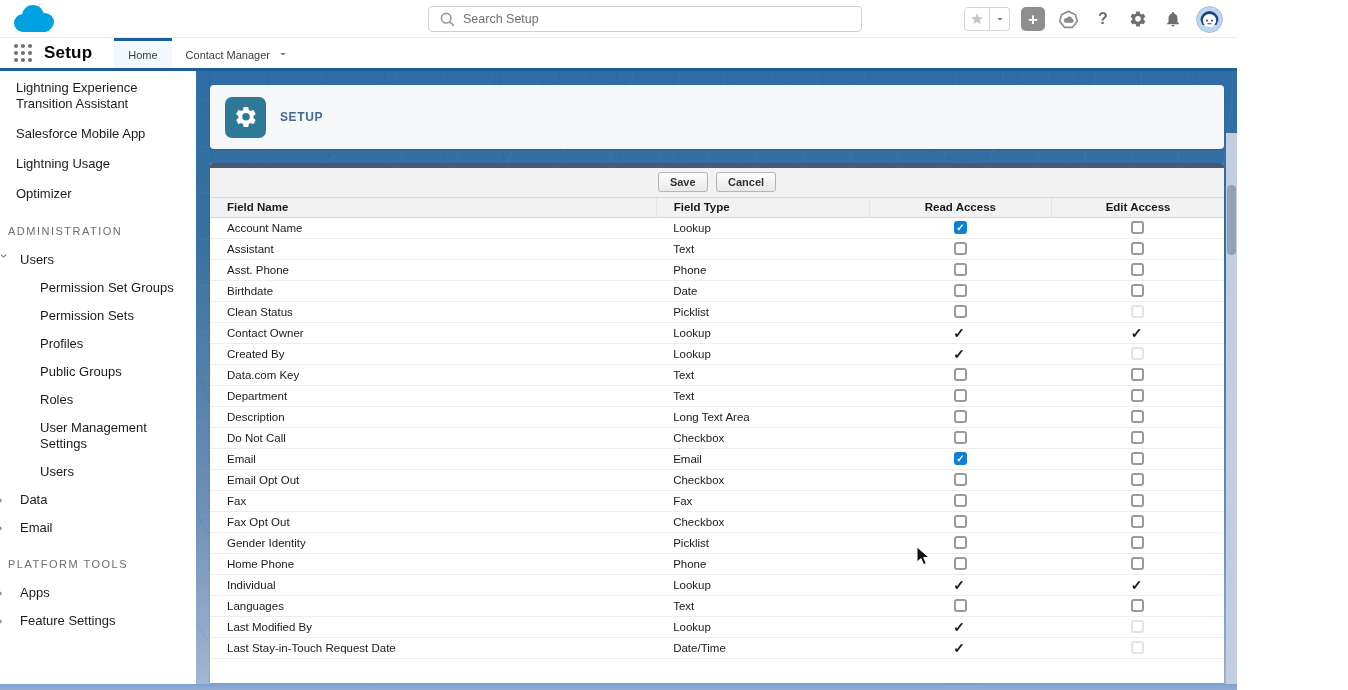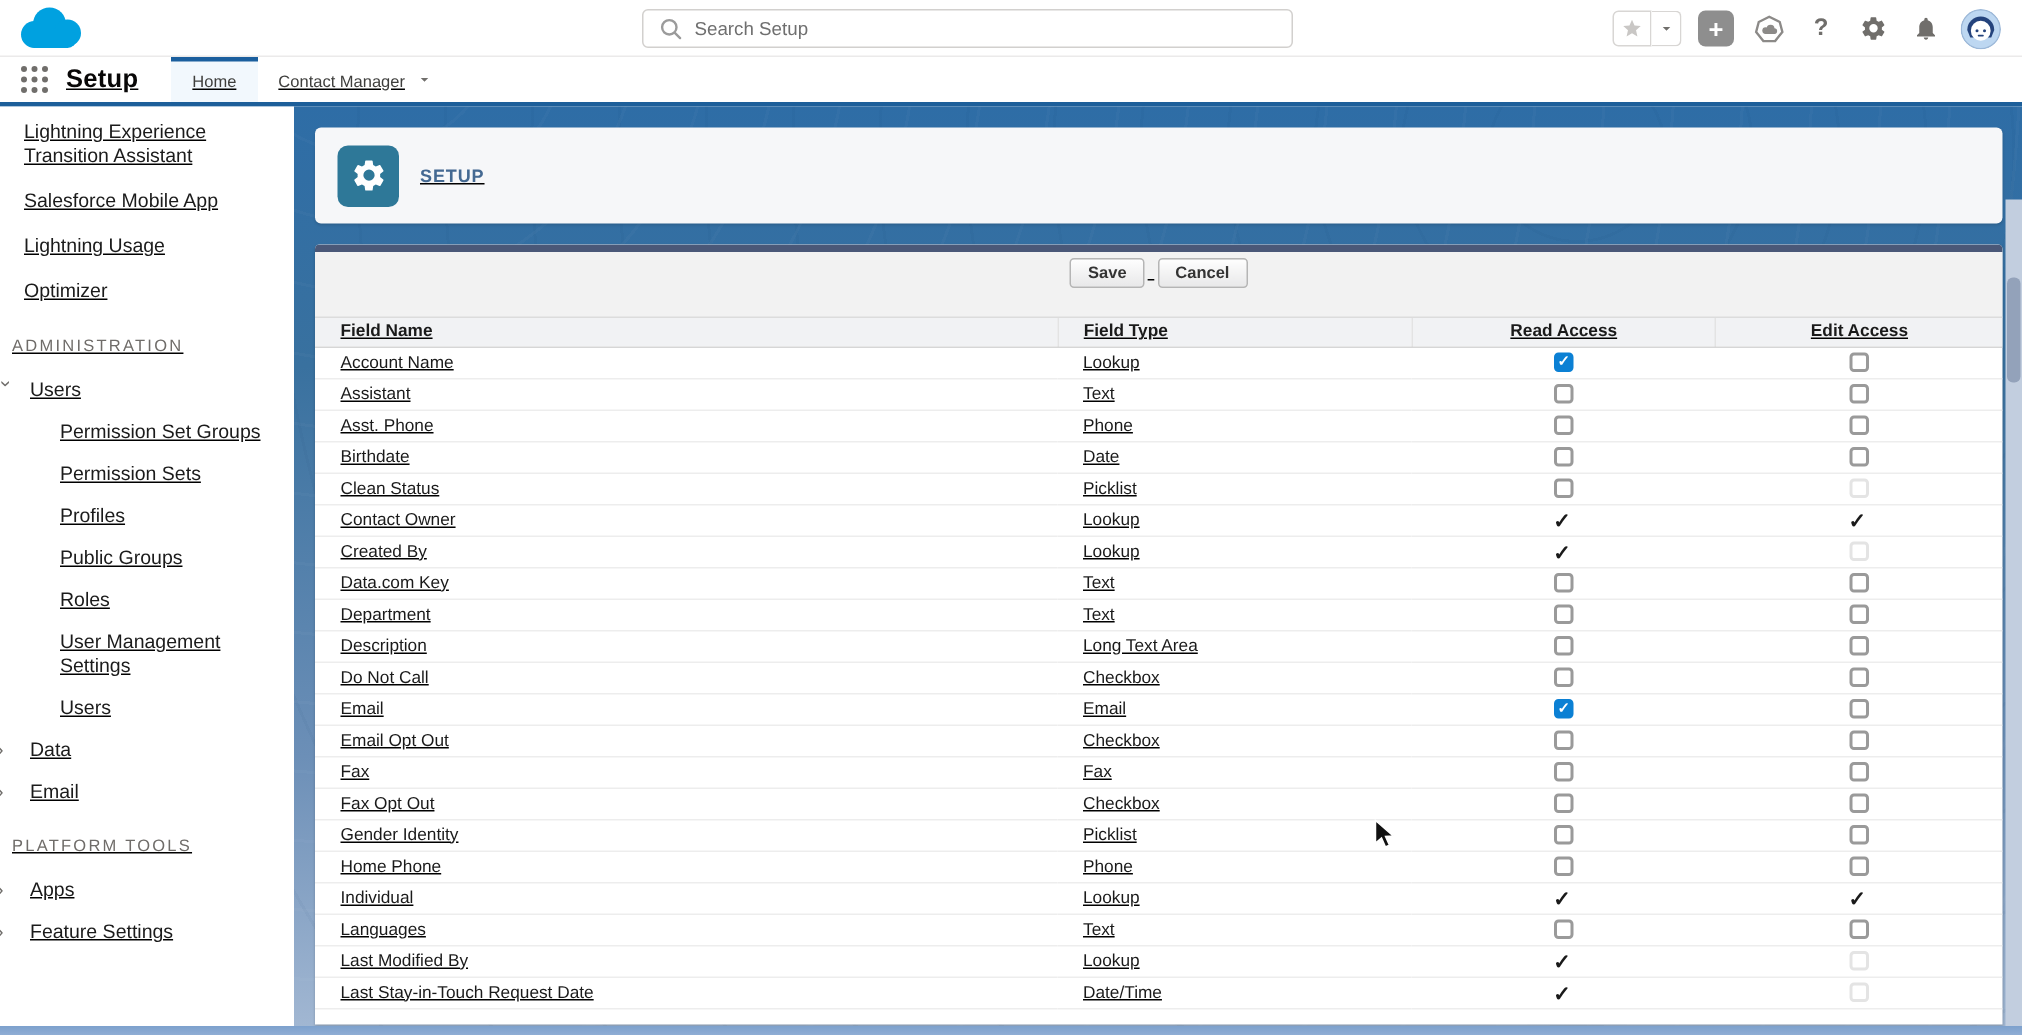--- a/index.html
+++ b/index.html
@@ -1,19 +1,19 @@
 <!DOCTYPE html>
 <html style="--sf_blue: #00a1e0; --brand_line: #1d5f9a; --nav_active_border: #1b5f9e; --bg_top: #2e6da6; --bg_bottom: #a3b8d3; --card_bar: #4a5878; --gear_tile: #2e7898; --entity_label: #446992; --check_blue: #0b80d4;"><head>
 <meta charset="utf-8">
 <style>
   * { box-sizing: border-box; margin: 0; padding: 0; }
   html,body { width:1348px; height:690px; overflow:hidden; }
   body { font-family:"Liberation Sans", sans-serif; background:#fff; position:relative; }
 
-  .page { position:relative; width:1348px; height:690px; overflow:hidden;text-decoration:underline; }
+  .page { position:relative; width:1237px; height:690px; overflow:hidden; }
 
   
   .topbar { position:relative; height:38px; background:#fff; border-bottom:1px solid #ebeaea; }
   .logo { position:absolute; left:8px; top:3px; }
   .searchbox { position:absolute; left:428px; top:6px; width:434px; height:26px; border:1px solid #d2d0ce;
     border-radius:4px; background:#fff; display:flex; align-items:center; padding-left:10px; }
   .searchbox svg { flex:0 0 auto; }
   .searchbox input { border:none; outline:none; font-family:"Liberation Sans",sans-serif; font-size:12.5px;
     color:#444; margin-left:8px; width:360px; background:transparent; }
   .searchbox input::placeholder { color:#6f6f6f; }
@@ -68,21 +68,21 @@
   .main { position:relative; z-index:1; flex:1; padding:14px 13px 0 14px; }
   .entity-card { height:64px; background:#f6f7f9; border-radius:4px; display:flex; align-items:center;
     padding-left:15px; box-shadow:0 1px 2px rgba(0,0,0,.15); }
   .gear-tile { width:41px; height:41px; border-radius:7px; background:var(--gear_tile); display:flex;
     align-items:center; justify-content:center; }
   .entity-label { margin-left:14px; font-size:12px; font-weight:700; letter-spacing:.6px; color:var(--entity_label); }
 
   .table-card { margin-top:14px; background:#fff; border-radius:3px 3px 0 0; box-shadow:0 1px 2px rgba(0,0,0,.2);
     overflow:hidden; height:520px; }
   .card-topbar { height:5px; background:var(--card_bar); }
-  .toolbar { background:#f2f2f2; border-bottom:1px solid #dcdcdc; text-align:center; padding:4px 0 19px 0; }
+  .toolbar { background:#f2f2f2; border-bottom:1px solid #dcdcdc; text-align:center; padding:4px 0 5px 0; }
   .btn { display:inline-block; margin:0 2px; padding:3px 11px; font-family:"Liberation Sans",sans-serif;
     font-size:11px; font-weight:700; color:#333; background:linear-gradient(#fefefe,#e8e8e9);
     border:1px solid #b5b5b5; border-radius:3px; cursor:pointer; }
 
   table.fls { width:100%; border-collapse:collapse; font-size:11.5px; color:#1a1a1a; table-layout:fixed; }
   .fls thead th { background:#f1f2f4; font-weight:700; text-align:left; height:19px; padding:0 0 0 17px;
     border-right:1px solid #e3e3e3; border-bottom:1px solid #d6d6d6; font-size:11.5px; }
   .fls thead th:last-child { border-right:none; }
   .fls thead th.c, .fls td.c { text-align:center; padding:0; }
   .fls tbody td { height:21px; padding:0 0 0 17px; border-bottom:1px solid #ededed; }

